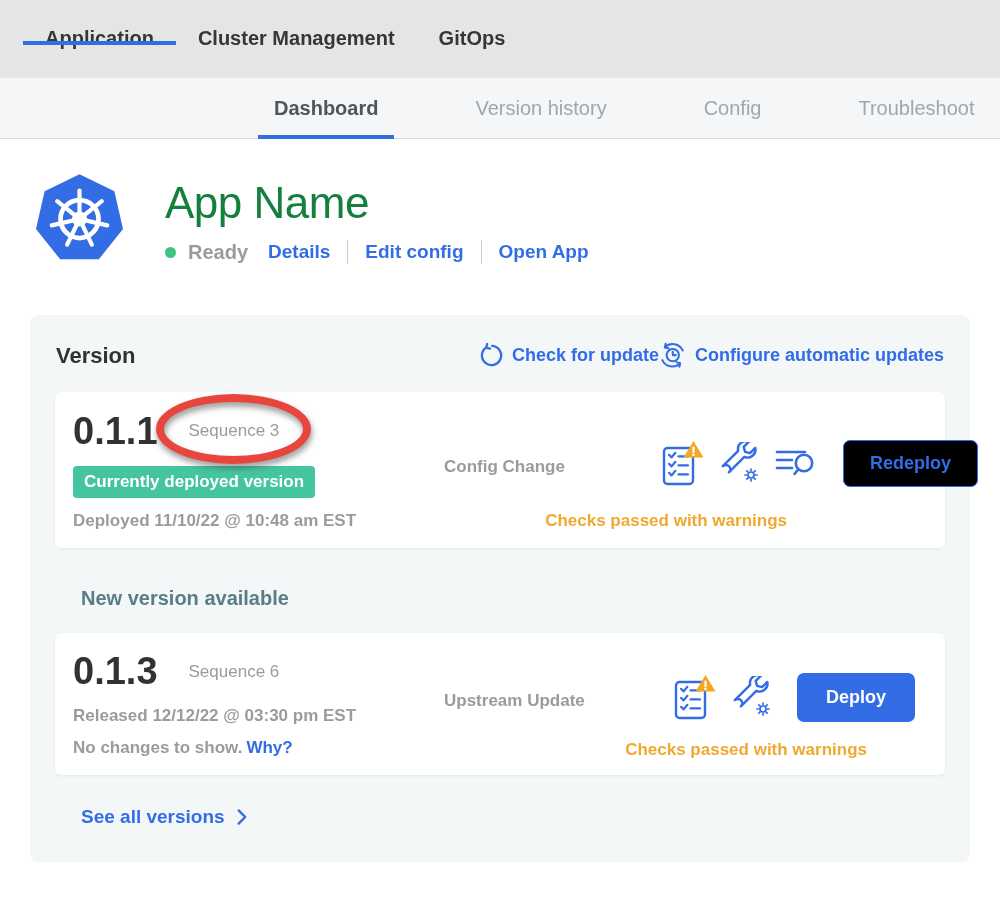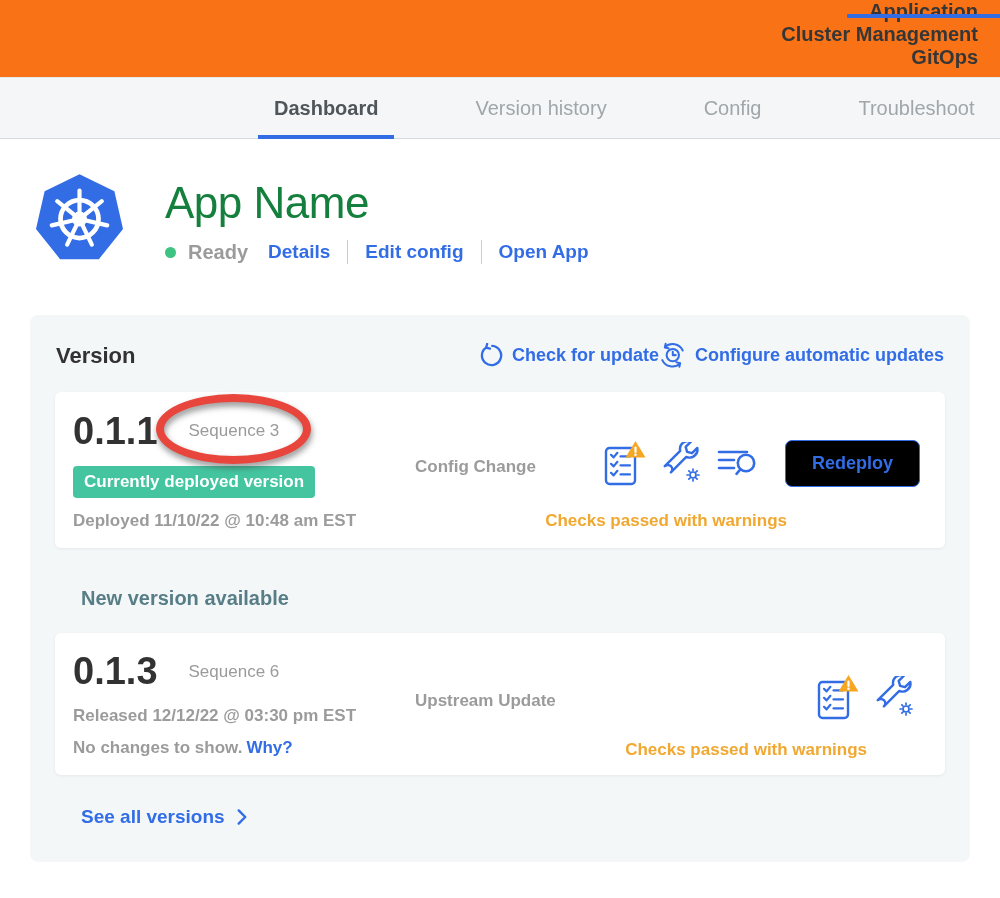--- a/index.html
+++ b/index.html
@@ -1,20 +1,20 @@
 <!DOCTYPE html>
 <html><head>
 <meta charset="utf-8">
 <style>
   * { margin:0; padding:0; box-sizing:border-box; }
   html,body { width:1000px; height:898px; background:#fff; overflow:hidden;
     font-family:"Liberation Sans","DejaVu Sans",sans-serif; position:relative; }
 
   
-  .top-nav { display:flex; align-items:flex-end; height:77px; padding-left:23px; background:#f97316;flex-direction:column; }
+  .top-nav { display:flex; align-items:center; height:77px; padding-left:23px; background:#e5e5e5; }
   .top-nav-item { position:relative; display:flex; align-items:center; padding:0 22px;
     font-size:20px; font-weight:700; color:#363636; cursor:pointer; }
   .top-nav-item.active::after { content:""; position:absolute; left:0; right:0; bottom:5px;
     height:4px; background:#326de6; }
 
   
   .sub-nav { display:flex; align-items:stretch; height:62px; background:#f4f6f7;
     border-top:1px solid #e6e9ea; border-bottom:1px solid #d7dbdd;
     padding-left:258px; white-space:nowrap; }
   .sub-tab { position:relative; display:flex; align-items:center; padding:0 16px;
@@ -37,21 +37,21 @@
   .version-section { position:relative; margin:47px 30px 0 30px; height:547px;
     background:#f3f7f8; border-radius:8px; padding:27px 25px 22px 25px; }
   .vs-header { display:flex; align-items:center; justify-content:space-between; padding:0 1px; }
   .vs-title { font-size:22px; font-weight:700; color:#323232; }
   .vs-actions { display:flex; align-items:center; }
   .vs-action { display:flex; align-items:center; gap:9px; cursor:pointer; }
   .vs-action span { font-size:18px; font-weight:700; color:#326de6; }
 
   .version-card { position:relative; background:#fff; border-radius:6px;
     box-shadow:0 1px 3px rgba(50,60,70,0.07); margin-top:23px;
-    display:flex; align-items:center; padding:20px 30px 20px 18px; }
+    display:flex; align-items:center; padding:20px 30px 20px 18px;gap:29px; }
   .card-left { width:342px; flex:none; }
   .ver-row { display:flex; align-items:center; }
   .ver-num { font-size:38px; font-weight:700; color:#323232; }
   .ver-seq { font-size:17px; color:#9b9b9b; margin-left:31px; }
   .deployed-badge { display:inline-block; margin-top:13px; background:#44c5a0; color:#fff;
     font-size:17px; font-weight:700; padding:6px 11px; border-radius:4px; }
   .ver-meta { margin-top:13px; font-size:17px; font-weight:600; color:#9b9b9b; }
   .ver-nochanges { margin-top:12px; font-size:17px; font-weight:600; color:#9b9b9b; }
   .why-link { color:#326de6; font-weight:700; cursor:pointer; margin-left:4px; }
   .card-mid { width:188px; flex:none; font-size:17px; font-weight:700; color:#9b9b9b;
@@ -257,20 +257,21 @@
               <line x1="34.1" y1="36.1" x2="35.2" y2="37.2"></line>
             <line x1="31" y1="37.4" x2="31" y2="39"></line>
               <line x1="27.9" y1="36.1" x2="26.8" y2="37.2"></line>
             <line x1="26.6" y1="33" x2="25" y2="33"></line>
               <line x1="27.9" y1="29.9" x2="26.8" y2="28.8"></line>
             <line x1="31" y1="28.6" x2="31" y2="27"></line>
               <line x1="34.1" y1="29.9" x2="35.2" y2="28.8"></line>
           </g>
         </svg>
       </span>
+      <button class="btn btn-solid">Deploy</button>
     </div>
     <div class="card-warning warning-2">Checks passed with warnings</div>
   </div>
 
   <div class="see-all">
     <span>See all versions</span>
     <svg width="15" height="18" viewBox="0 0 16 18" fill="none" stroke="#326de6" stroke-width="2.6" stroke-linecap="round" stroke-linejoin="round">
       <path d="M5 2 L12 9 L5 16"></path>
     </svg>
   </div>

